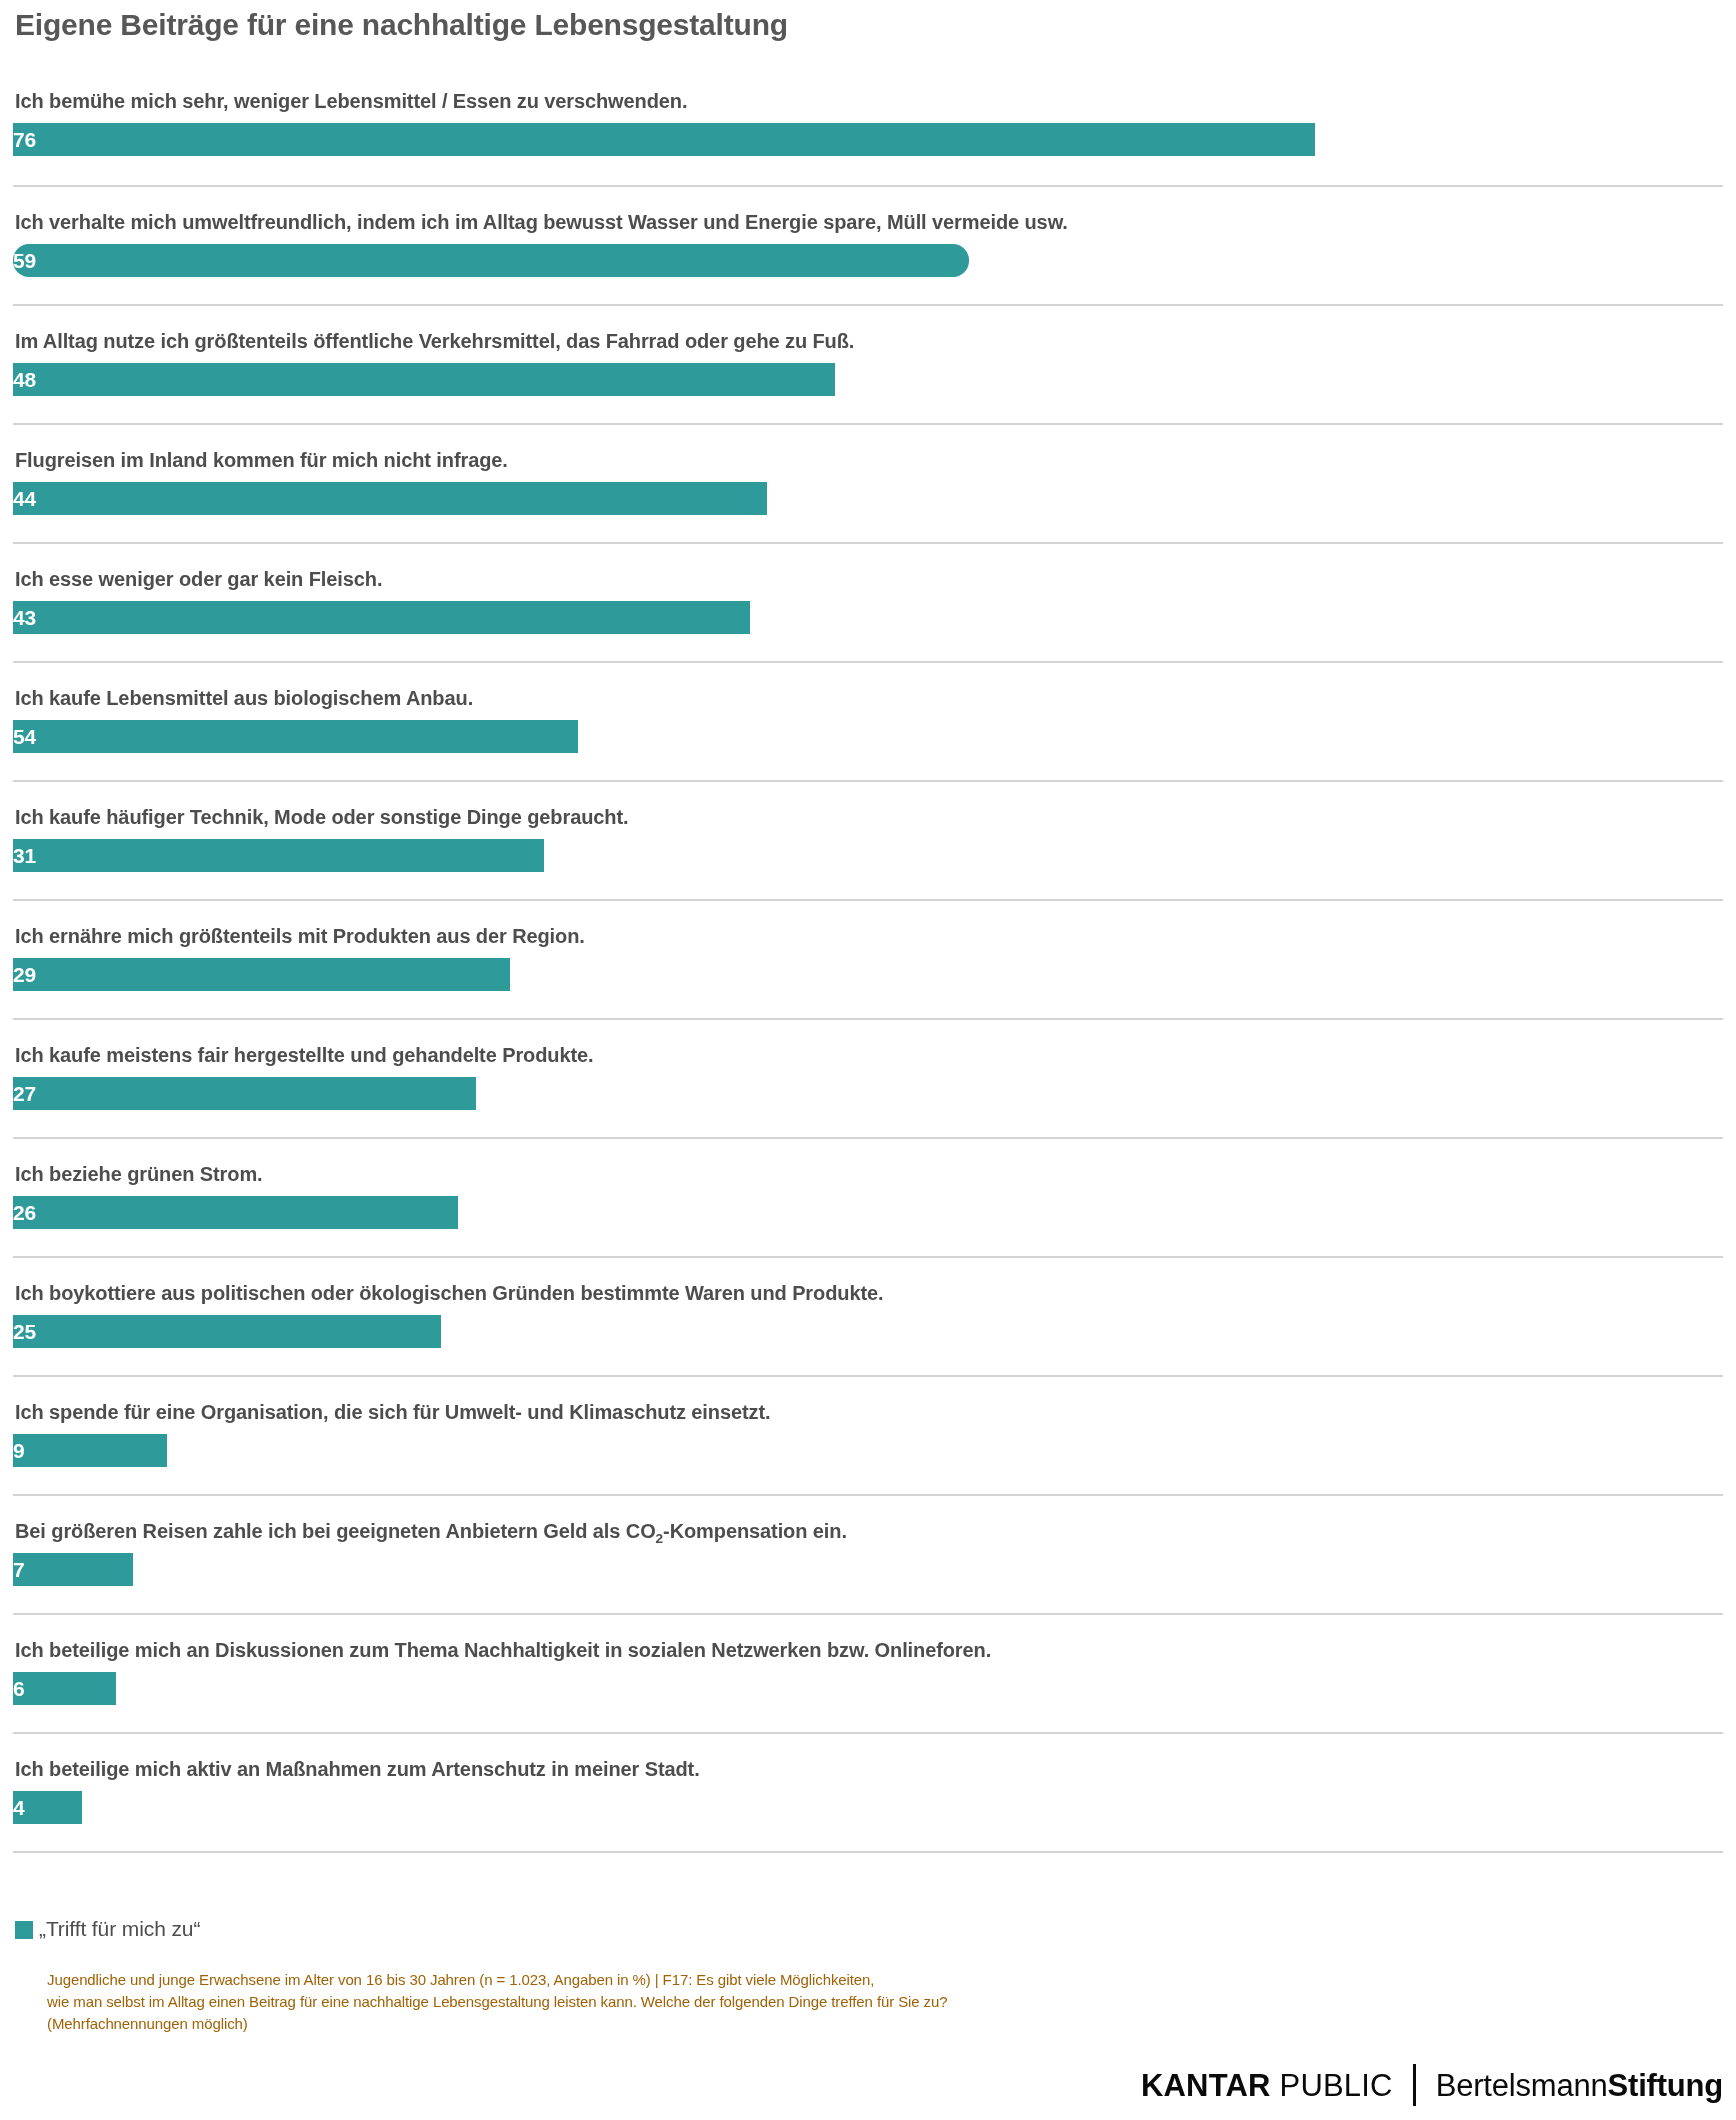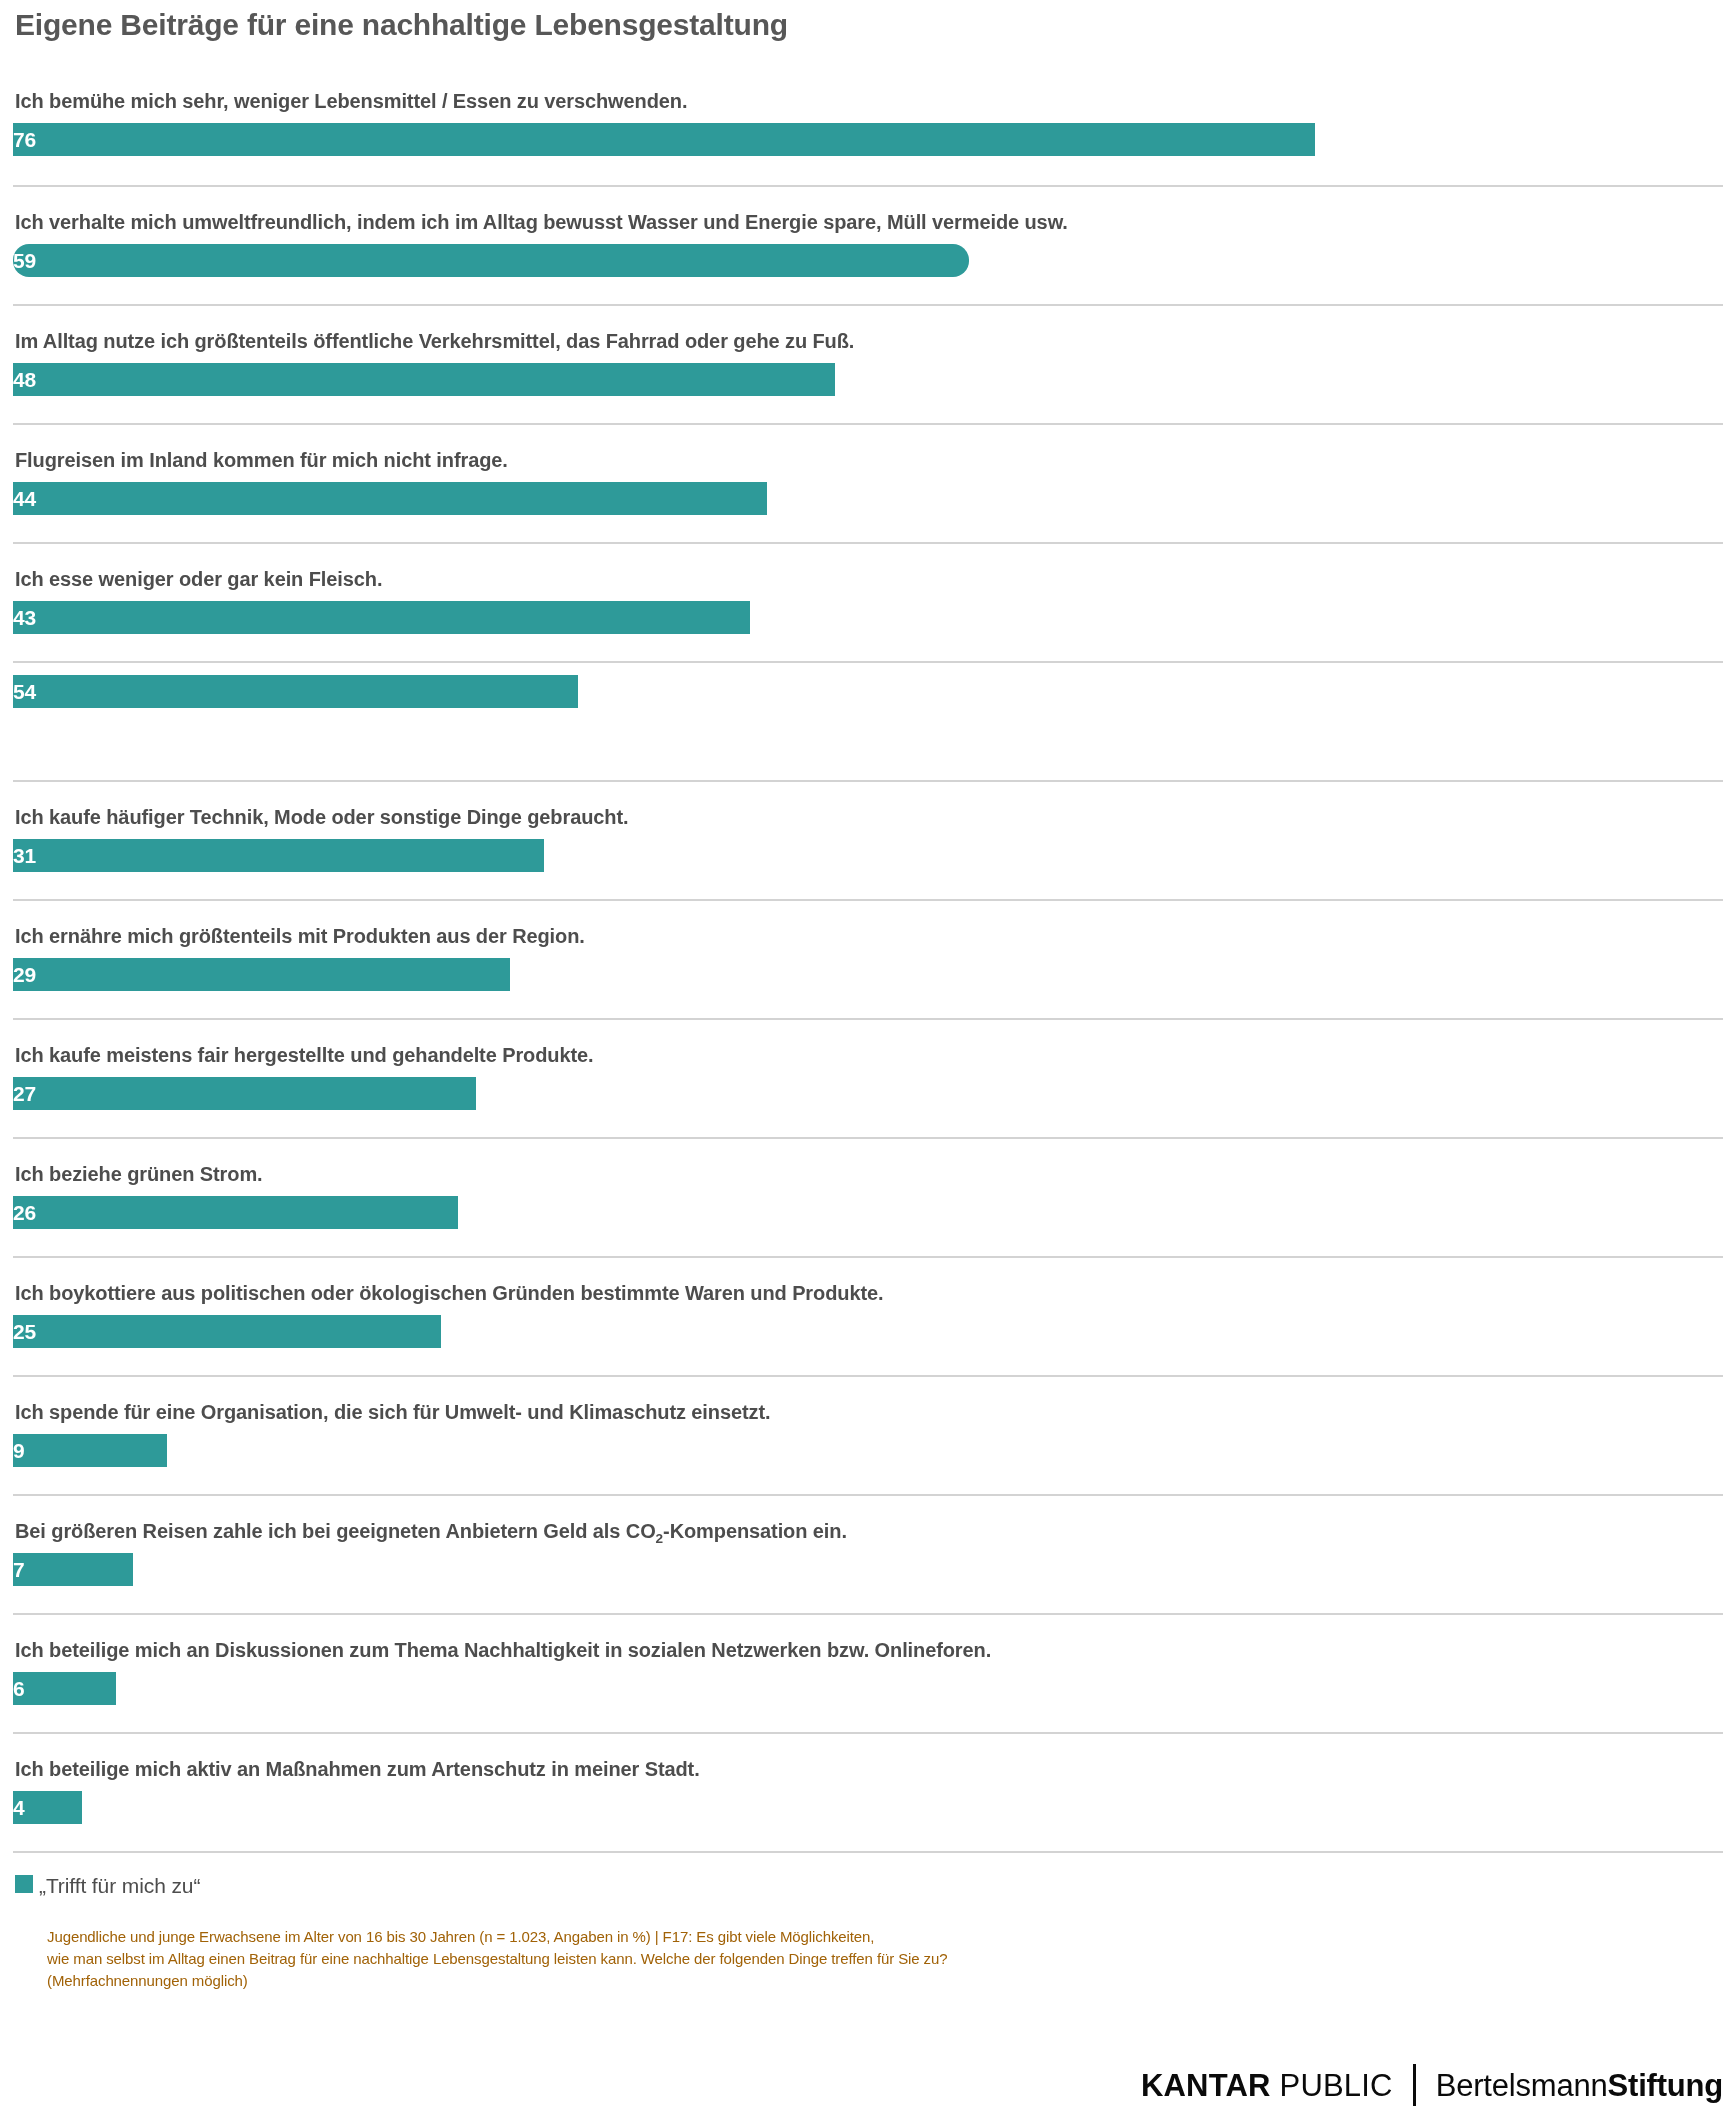--- a/index.html
+++ b/index.html
@@ -85,22 +85,22 @@
     vertical-align: sub;
     line-height: 0;
   }
   
   .footer-divider {
     border-top: 2px solid #d3d3d3;
     margin-top: 0;
   }
   .legend {
     display: flex;
-    align-items: flex-start;
-    padding-top: 22px;
+    align-items: flex-end;
+    padding-top: 65px;
     padding-left: 2px;
   }
   .legend-swatch {
     width: 18px;
     height: 18px;
     background: #2e9a99;
     display: inline-block;
     margin-right: 6px;
   }
   .legend-label {
@@ -196,20 +196,21 @@
       </div>
       <div class="row">
         <div class="row-label">Ich esse weniger oder gar kein Fleisch.</div>
         <div class="bar-wrap">
           <div class="bar" style="width: 737px; background: rgb(46, 154, 153);">
             <span class="bar-value">43</span>
           </div>
         </div>
       </div>
       <div class="row">
+        <div class="row-label">Ich kaufe Lebensmittel aus biologischem Anbau.</div>
         <div class="bar-wrap">
           <div class="bar" style="width: 565px; background: rgb(46, 154, 153);">
             <span class="bar-value">54</span>
           </div>
         </div>
       </div>
       <div class="row">
         <div class="row-label">Ich kaufe häufiger Technik, Mode oder sonstige Dinge gebraucht.</div>
         <div class="bar-wrap">
           <div class="bar" style="width: 531px; background: rgb(46, 154, 153);">

